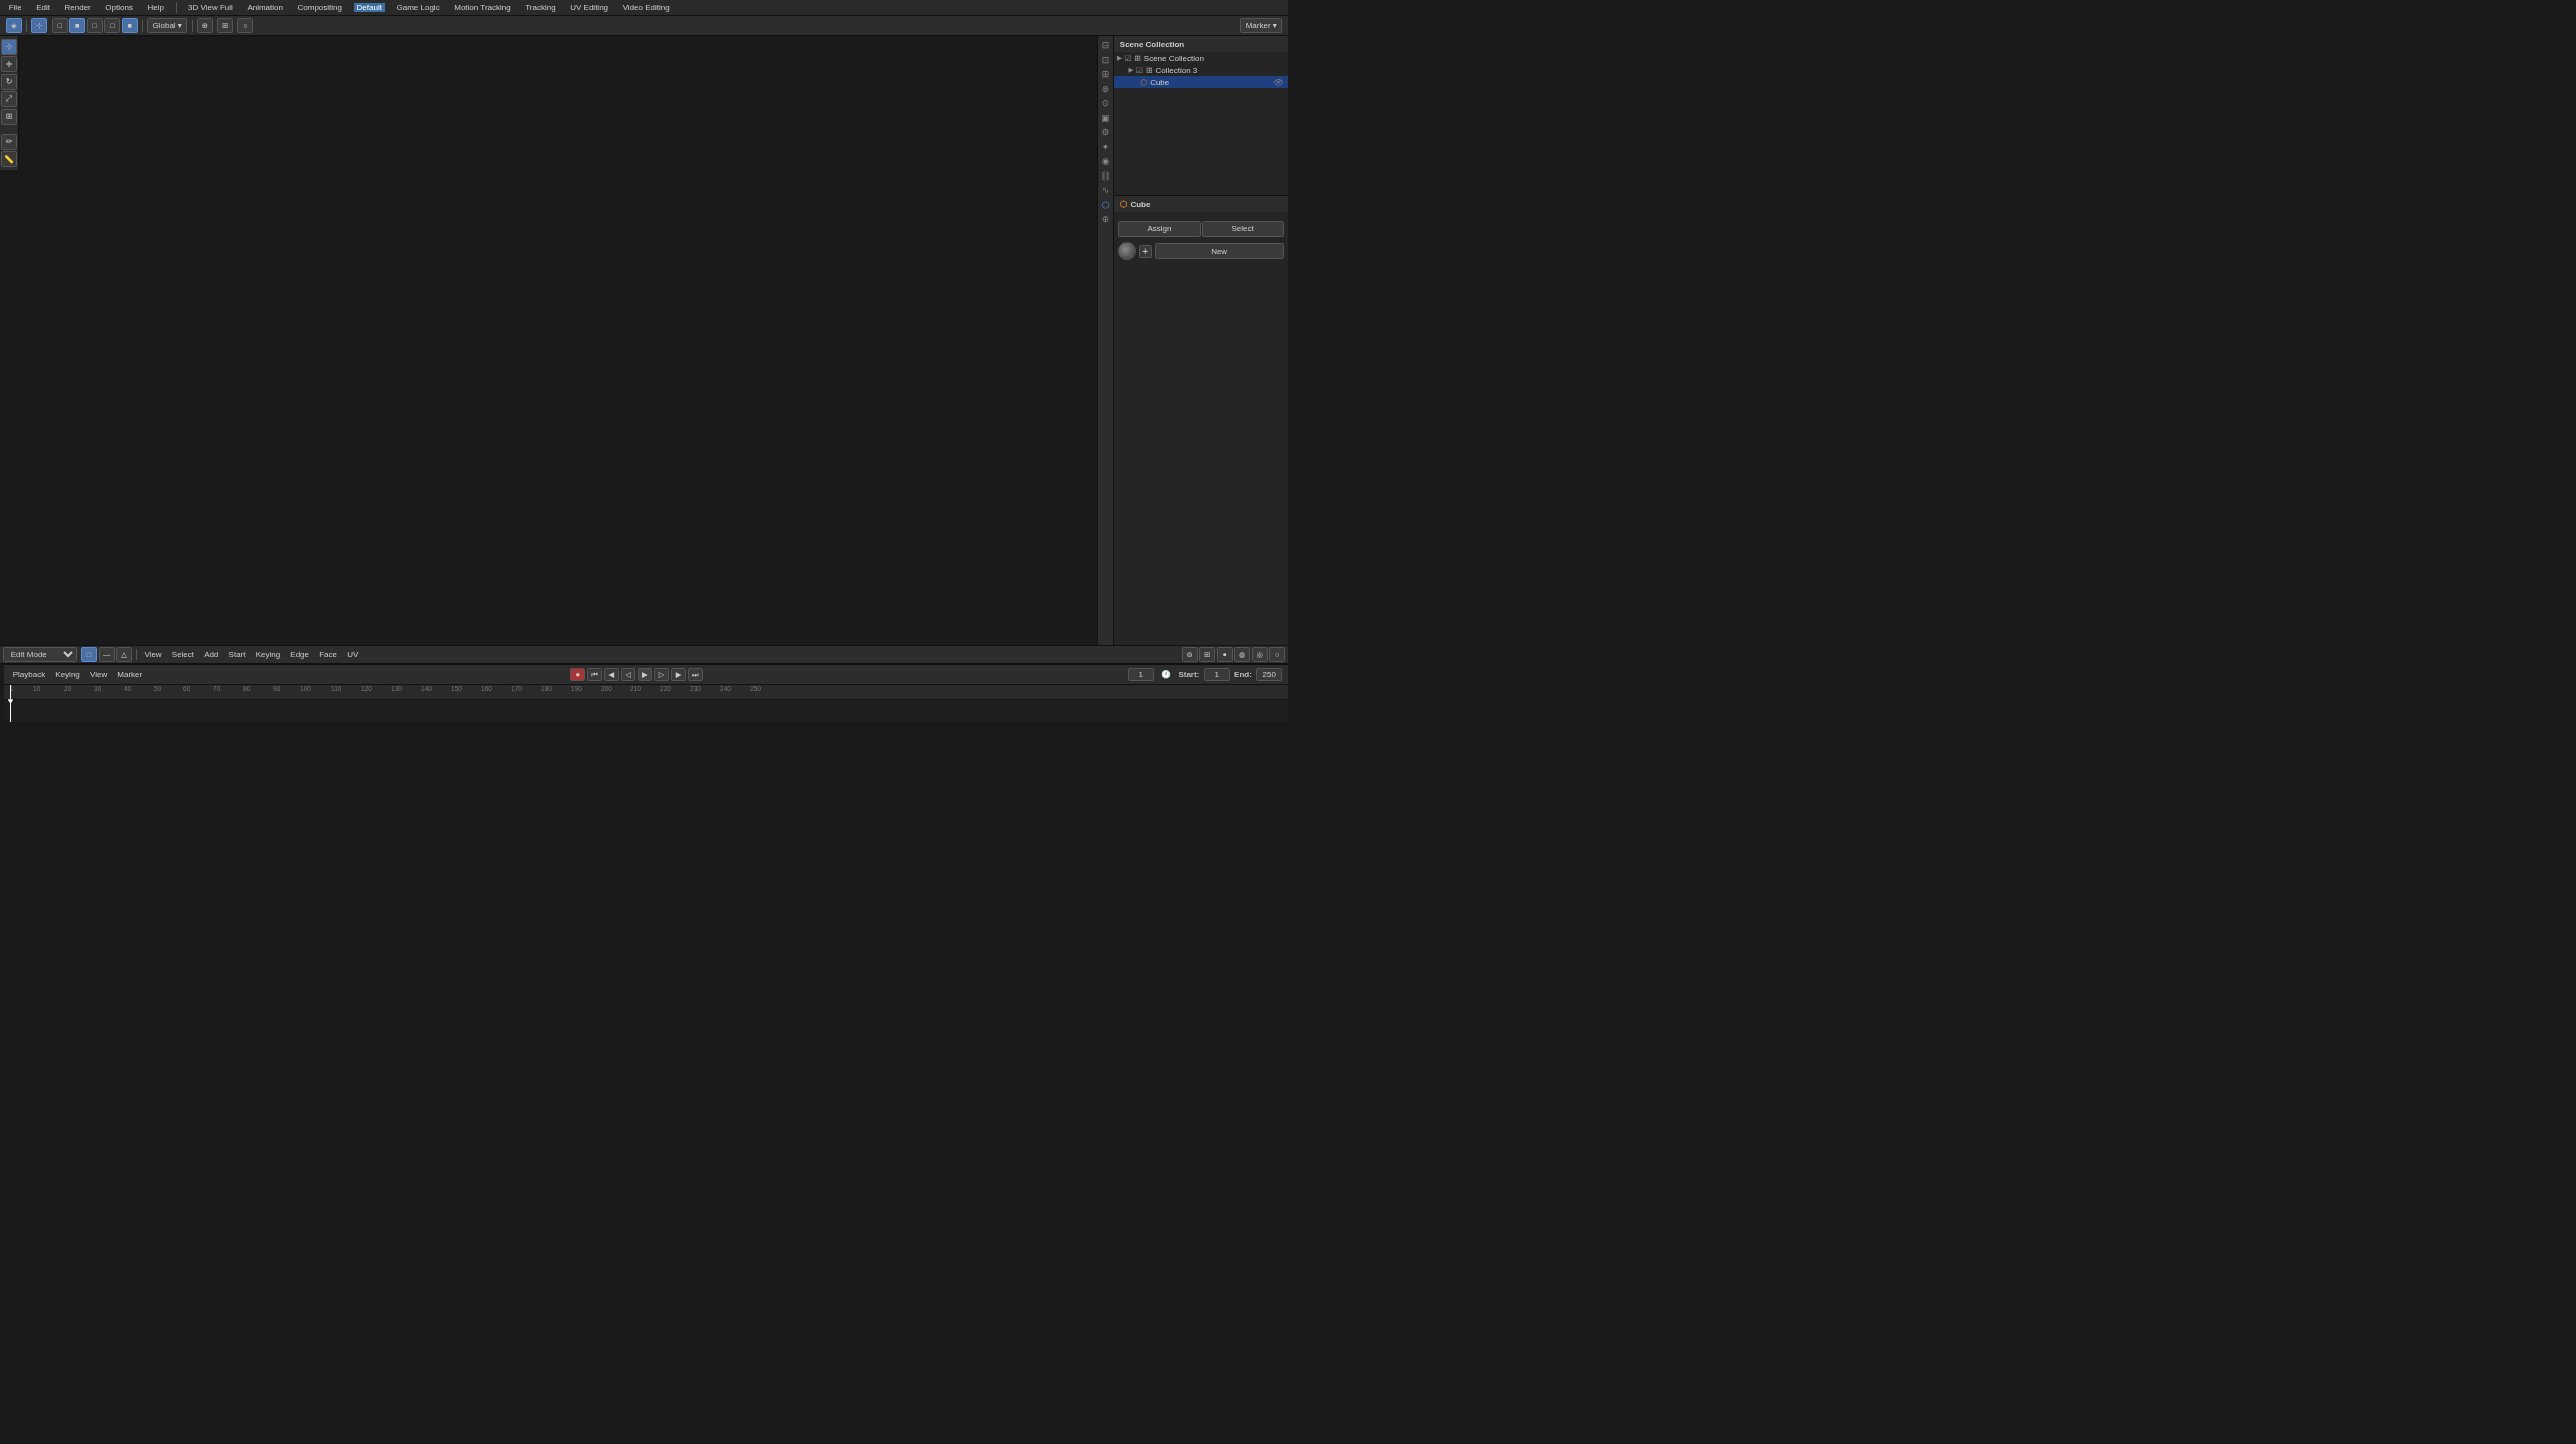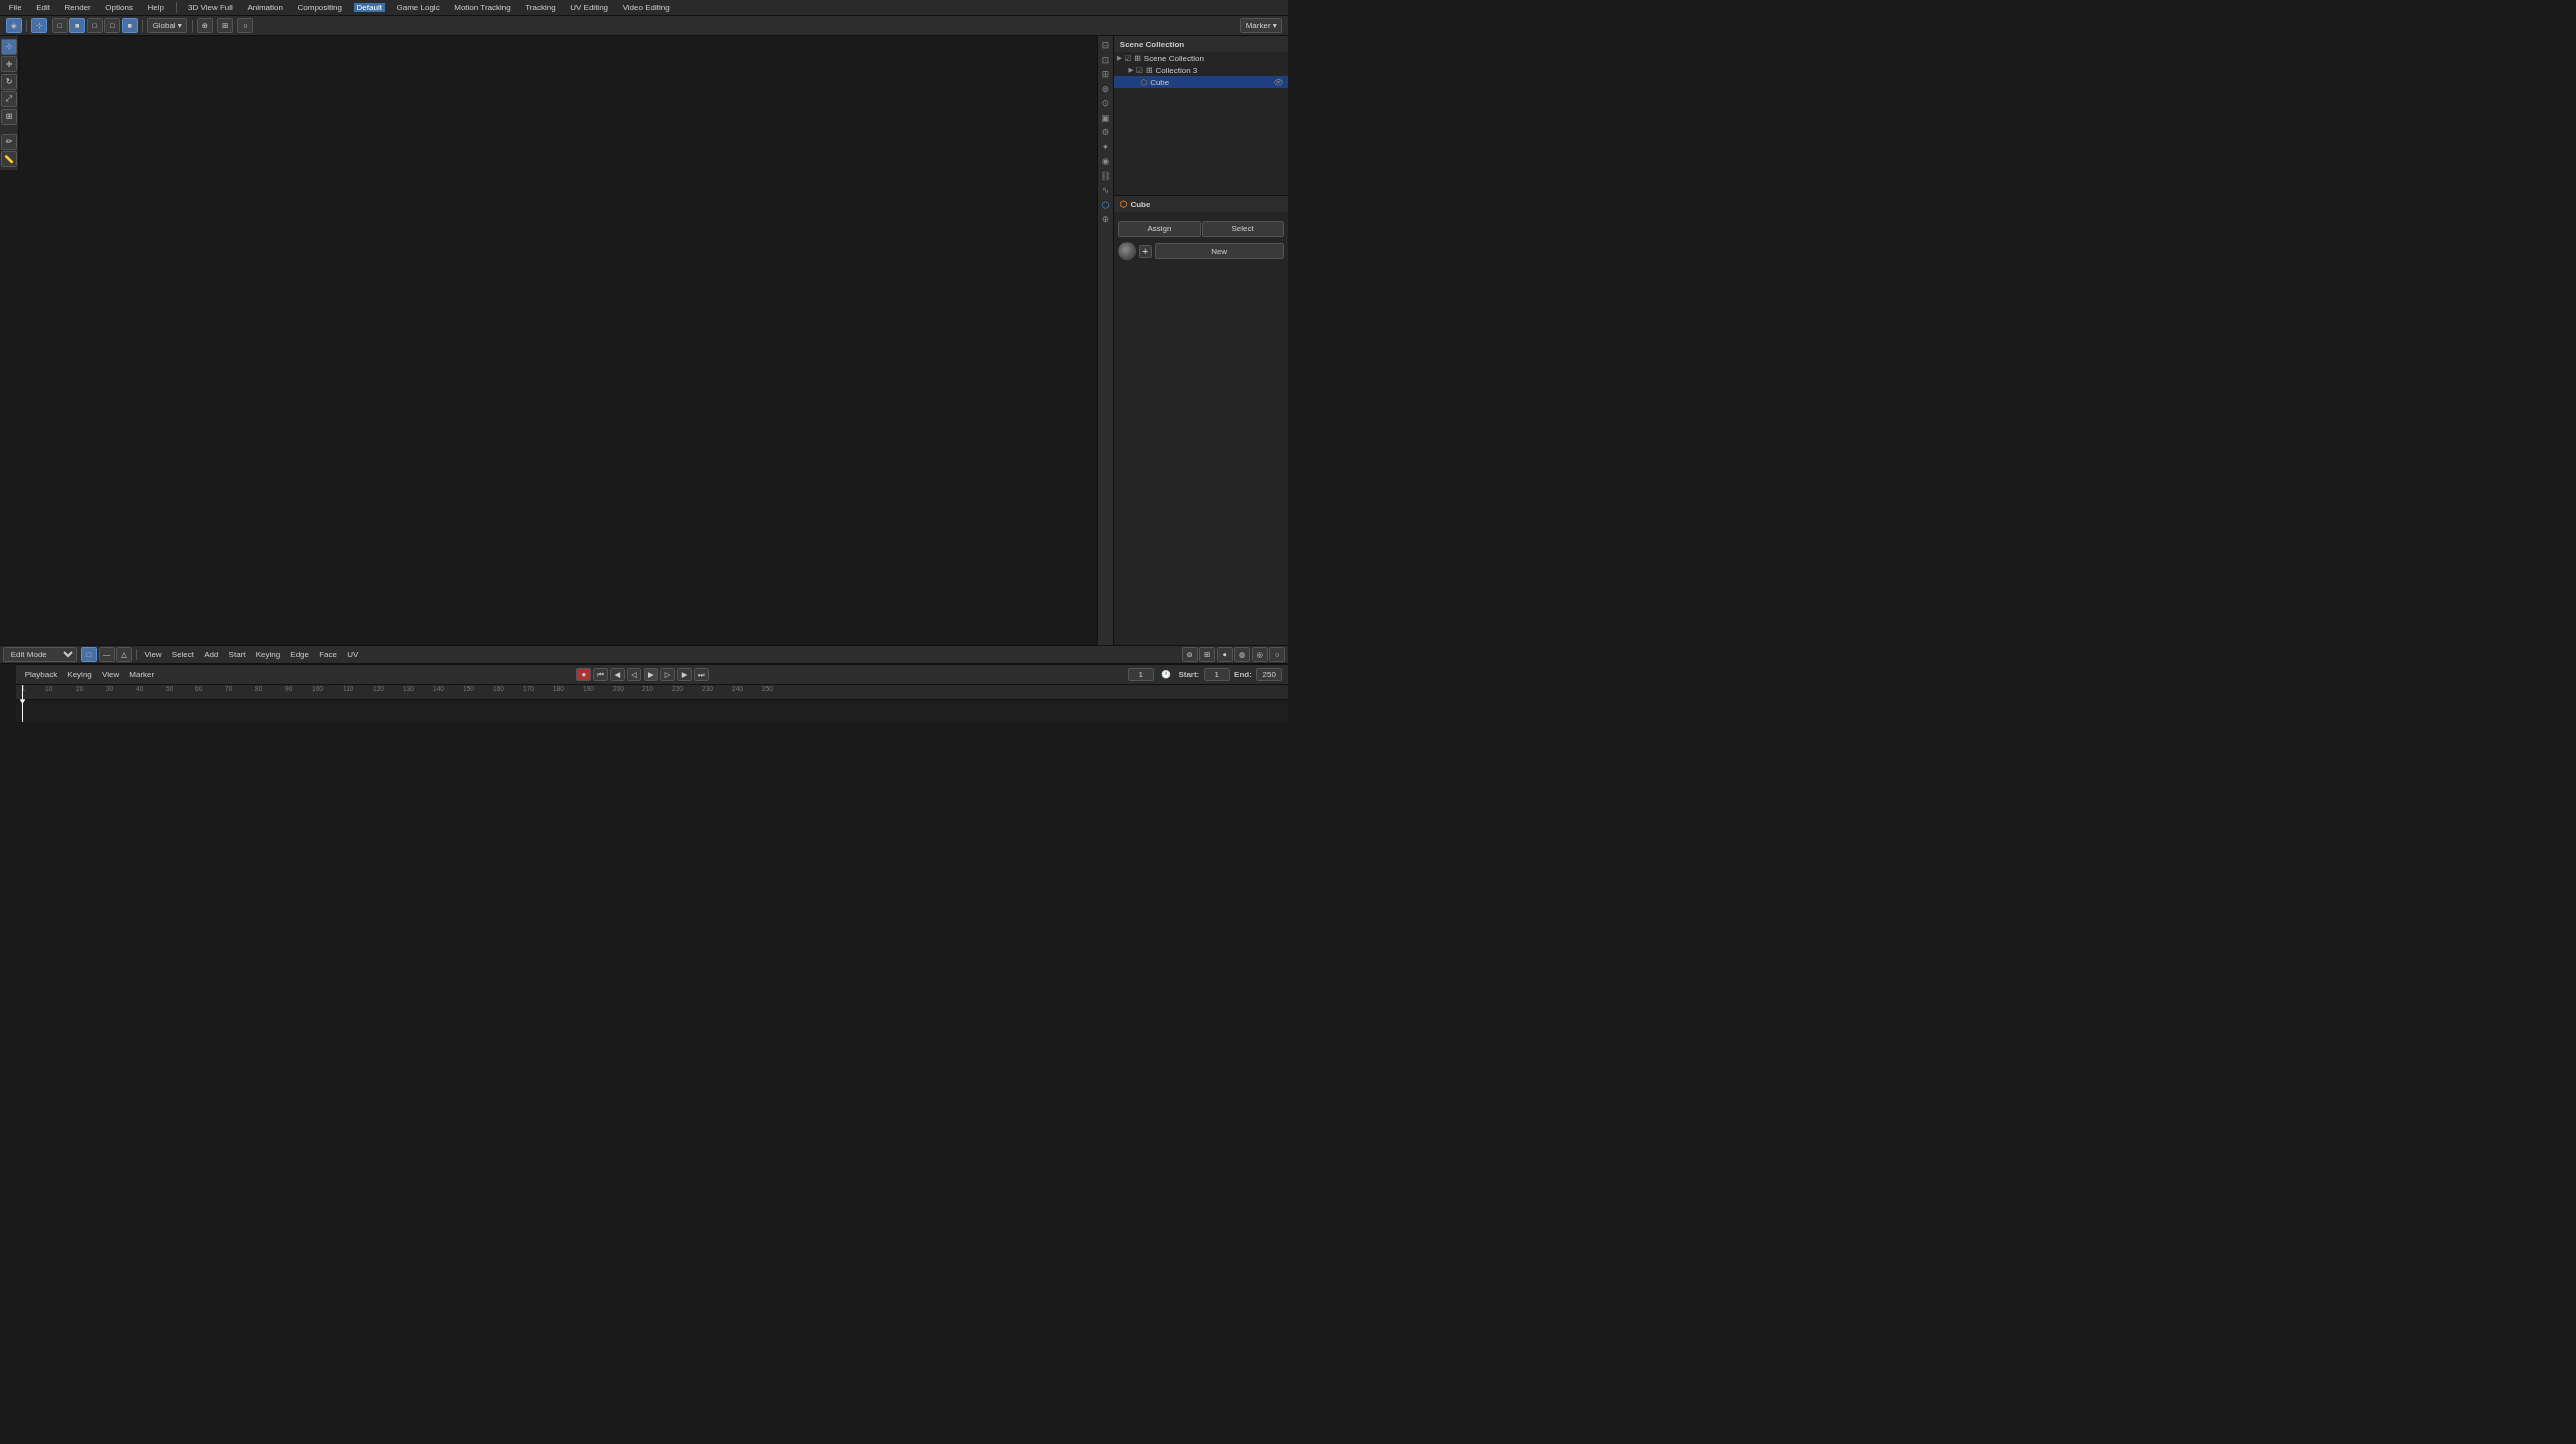--- a/index.html
+++ b/index.html
@@ -273,21 +273,21 @@
       font-size: 8px;
       cursor: pointer;
       display: flex;
       align-items: center;
       justify-content: center;
     }
 
     
     .timeline {
       position: absolute;
-      bottom: 0; left: 16px; right: 0;
+      bottom: 0; left: 4px; right: 0;
       height: 58px;
       background: #14532d;
       border-top: 0.7px solid #111;
     }
     .timeline-toolbar {
       height: 20.4px;
       background: #2d2d2d;
       display: flex;
       align-items: center;
       padding: 0 5.8px;

